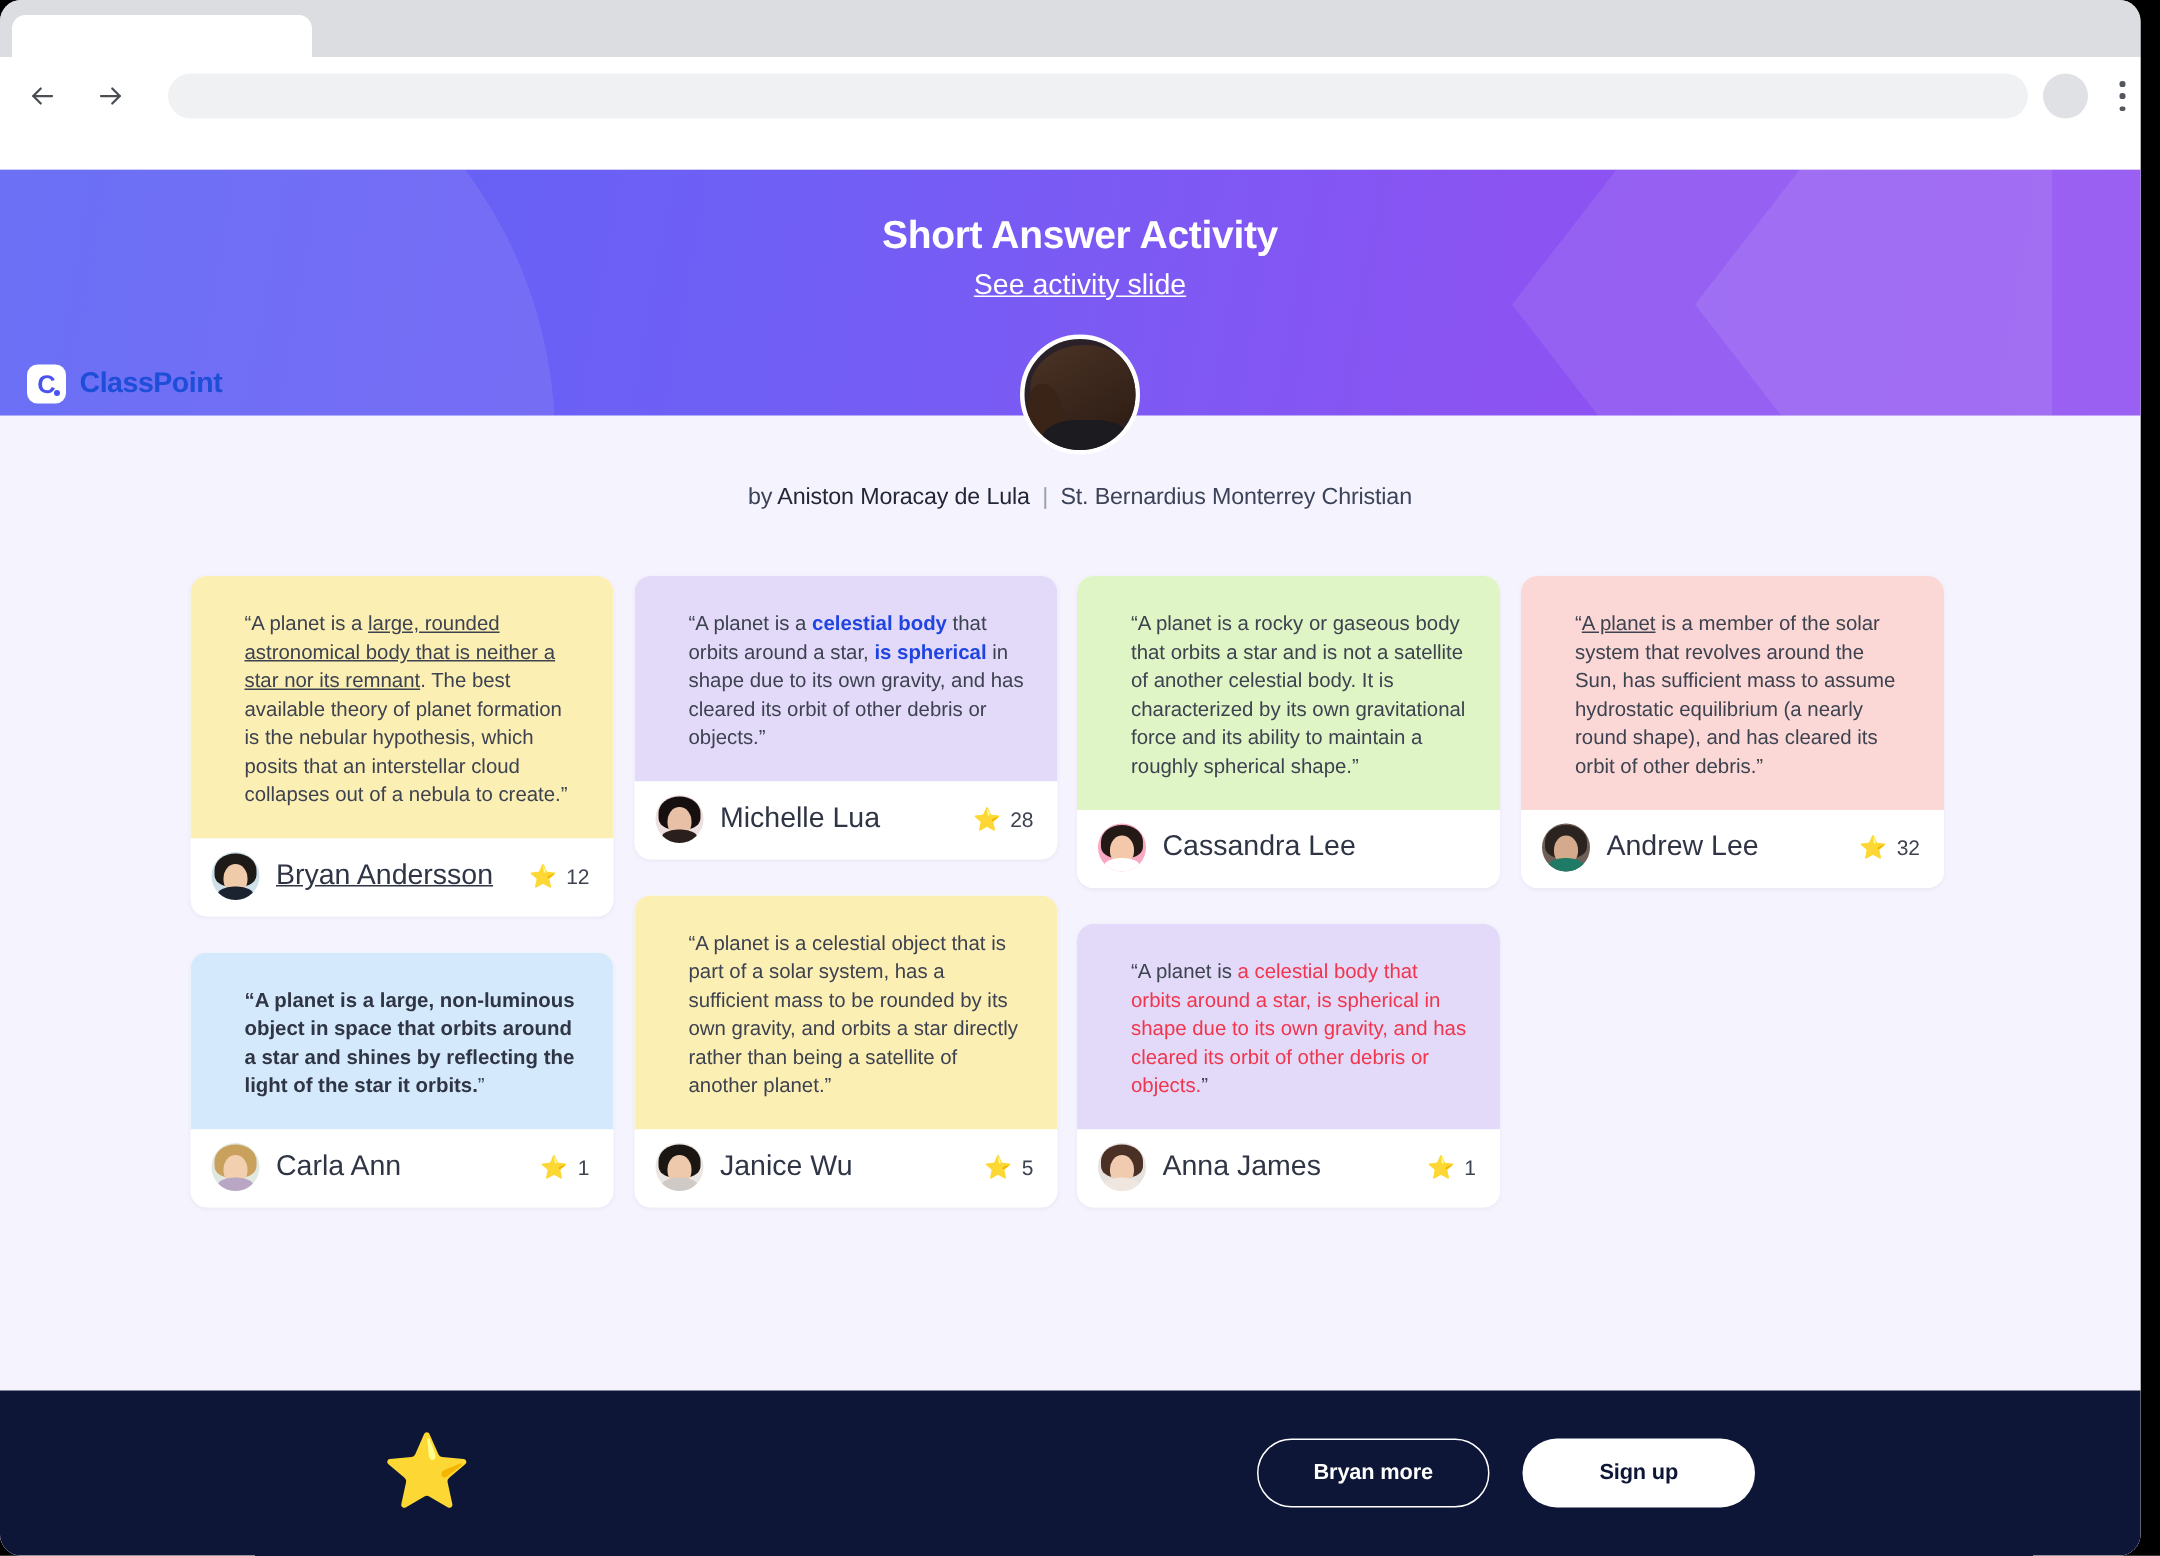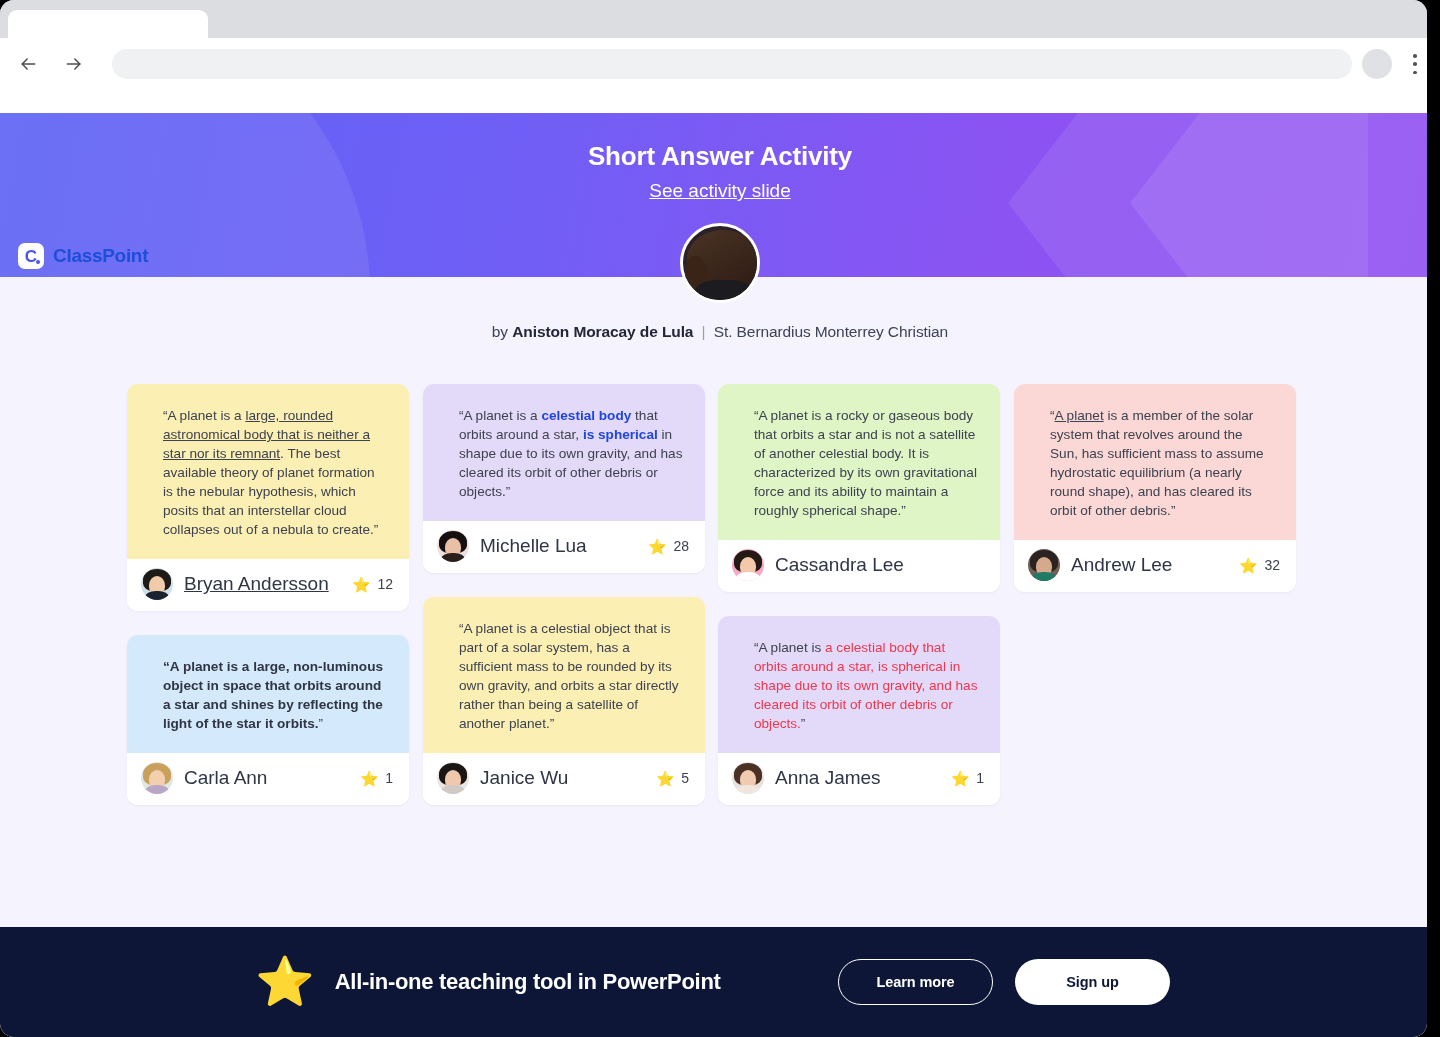--- a/index.html
+++ b/index.html
@@ -134,21 +134,21 @@
   }
   .avatar-big .body{
     position:absolute; left:12px; bottom:-10px; width:58px; height:30px;
     border-radius:40% 40% 0 0; background:#1b1b20;
   }
 
   .byline{
     text-align:center; margin-top:46px;
     font-size:15.5px; color:#3c4257; letter-spacing:-.1px;
   }
-  .byline .b{ font-weight:bold; color:#222636; }
+  .byline .b{ font-weight:normal; color:#222636; }
   .byline .sep{ color:#9aa0ae; margin:0 4px; }
   .byline .school{ color:#3c4257; }
 
   
   .grid{
     position:relative; margin:43px auto 0; width:1186px;
   }
   .col{ position:absolute; top:0; width:282px; }
   .c1{ left:0; }
   .c2{ left:296px; }
@@ -393,22 +393,21 @@
                 <span>32</span>
               </div>
             </div>
           </div>
         </div>
     </div>
 
     <div class="banner">
       <div class="banner-star">⭐</div>
       <div class="banner-txt">
-        <div class="t2">All-in-one teaching tool in PowerPoint</div>
       </div>
       <div class="banner-btns">
-        <div class="btn btn-outline">Learn more</div>
+        <div class="btn btn-outline">Bryan more</div>
         <div class="btn btn-solid">Sign up</div>
       </div>
     </div>
 
   </div>
 </div>
 
 </body></html>

